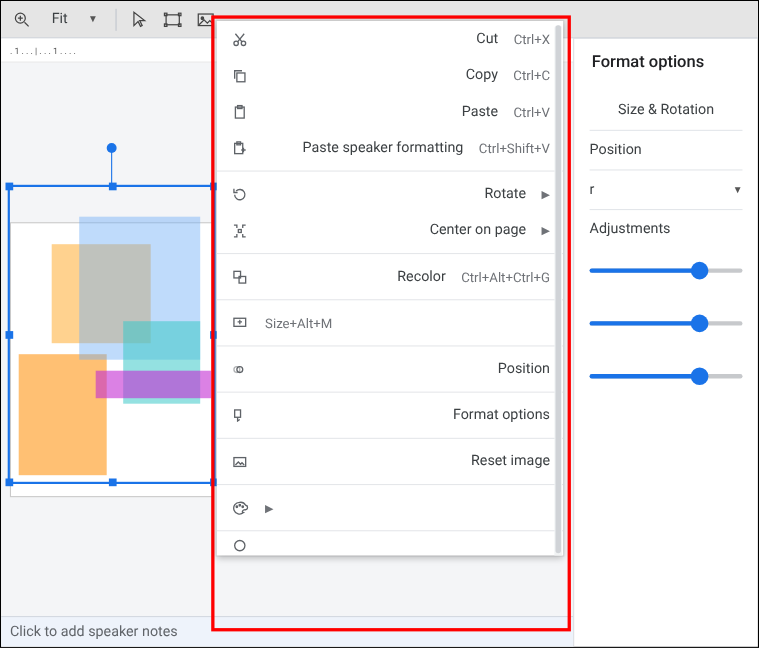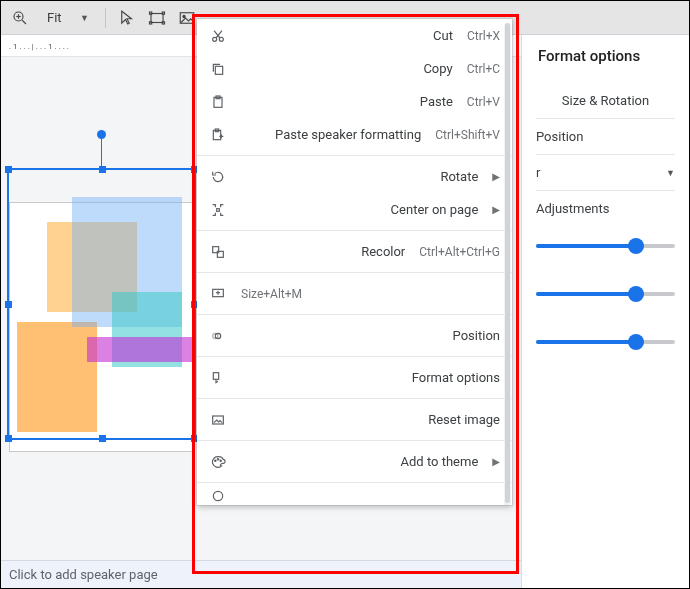--- a/index.html
+++ b/index.html
@@ -115,21 +115,21 @@
         <div class="handle h-tr"></div>
         <div class="handle h-bl"></div>
         <div class="handle h-br"></div>
         <div class="handle h-tm"></div>
         <div class="handle h-bm"></div>
         <div class="handle h-lm"></div>
         <div class="handle h-rm"></div>
       </div>
     </div>
     <div class="speaker">
-      <span>Click to add speaker page</span>
+      <span>Click to add speaker notes</span>
     </div>
   </div>
 
   <div class="panel">
     <h1>Format options</h1>
     <div class="row"><span>Size &amp; Rotation</span></div>
     <div class="row"><span>Position</span></div>
     <div class="row" style="display:flex;justify-content:space-between;align-items:center;">
       <span>r</span>
       <span style="font-size:9px;color:#555">▼</span>
@@ -281,21 +281,20 @@
   <hr>
   <div class="item">
     <span class="ic">
         <svg width="16" height="16" viewBox="0 0 24 24" fill="none" stroke="#5f6368" stroke-width="1.8">
           <path d="M12 4 a8 8 0 1 0 5 14 c-3 0 -1 -4 2 -4 a3 3 0 0 0 1 -6 a8 8 0 0 0 -8 -4z"></path>
           <circle cx="8" cy="10" r="1" fill="#5f6368"></circle>
           <circle cx="12" cy="8" r="1" fill="#5f6368"></circle>
           <circle cx="16" cy="10" r="1" fill="#5f6368"></circle>
         </svg>
       </span>
-    <span class="lbl">Add to theme</span>
     <span class="arw">▶</span>
   </div>
   <hr>
   <div class="item" style="height:18px">
     <span class="ic">
         <svg width="16" height="16" viewBox="0 0 24 24" fill="none" stroke="#5f6368" stroke-width="1.8">
           <circle cx="12" cy="12" r="7"></circle>
         </svg>
       </span>
   </div>

